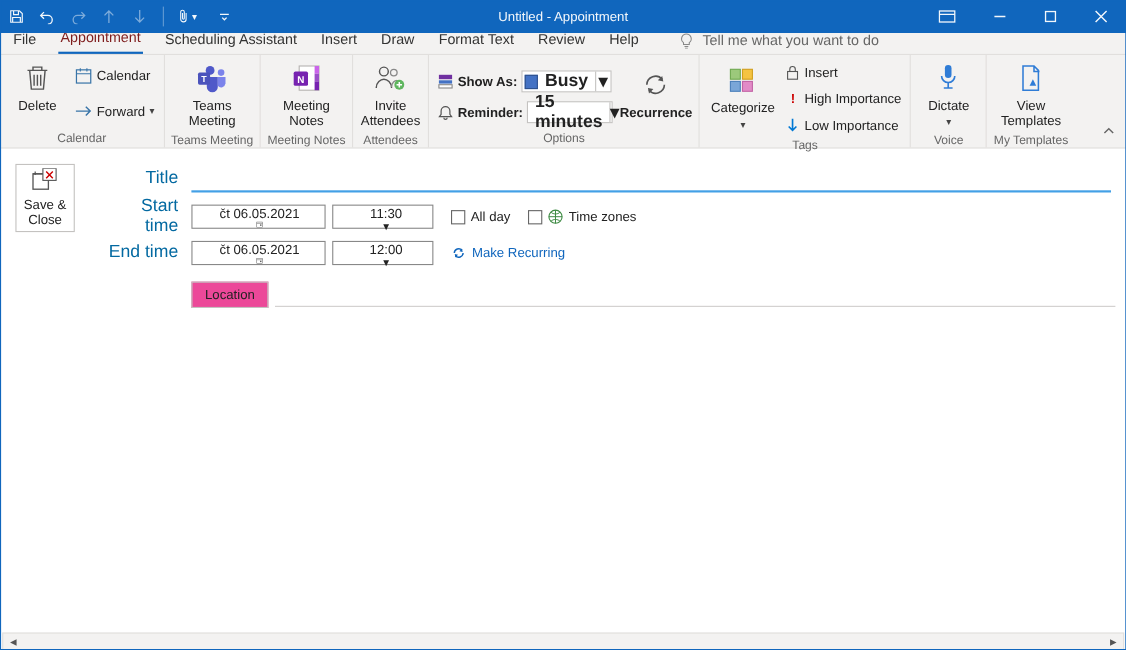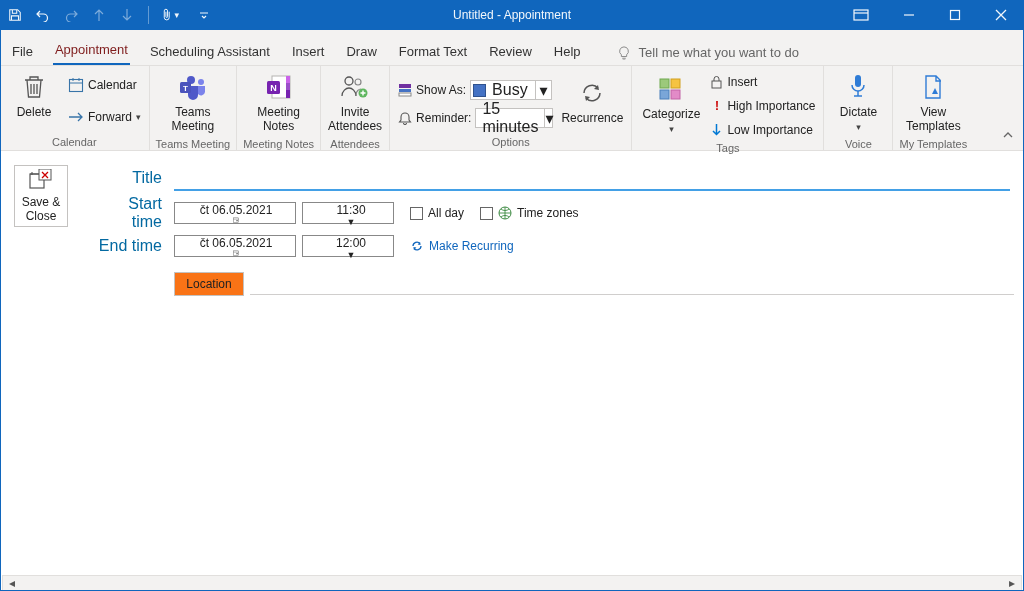--- a/index.html
+++ b/index.html
@@ -12,21 +12,21 @@
   .qat .ticon { width:18px; height:18px; display:flex; align-items:center; justify-content:center; opacity:.95; }
   .qat .ticon.dim { opacity:.45; }
   .qat .sep { width:1px; height:18px; background:rgba(255,255,255,.35); margin:0 2px; }
   .titlebar .wintitle { position:absolute; left:50%; transform:translateX(-50%); font-size:12px; font-weight:400; opacity:.95; }
   .wincontrols { margin-left:auto; display:flex; }
   .wincontrols .wc { width:46px; height:30px; display:flex; align-items:center; justify-content:center; }
   .wincontrols .wc svg { opacity:.95; }
   .wincontrols .wc.wide { width:34px; margin-right:8px; }
 
   
-  .tabs { height:36px; background:#f3f2f1; border-bottom:1px solid #e1dfdd; display:flex; align-items:flex-end; padding-left:10px; gap:18px; }
+  .tabs { height:20px; background:#f3f2f1; border-bottom:1px solid #e1dfdd; display:flex; align-items:flex-end; padding-left:10px; gap:18px; }
   .tab { font-size:13px; color:#333; padding:4px 2px 6px; cursor:default; }
   .tab.active { color:#7f1d1d; border-bottom:2px solid #1066bd; }
   .tellme { display:flex; align-items:center; gap:8px; color:#666; margin-left:16px; font-size:13px; padding-bottom:5px; }
   .tellme svg { color:#666; }
 
   
   .ribbon { height:85px; background:#f3f2f1; border-bottom:1px solid #e1dfdd; display:flex; position:relative; }
   .group { display:flex; flex-direction:column; align-items:center; padding:4px 6px 2px; border-right:1px solid #e1dfdd; }
   .group .gcontent { flex:1; display:flex; align-items:flex-start; gap:4px; }
   .group .glabel { font-size:11px; color:#666; text-align:center; padding-top:2px; }
@@ -55,21 +55,21 @@
   .flabel { width:78px; text-align:right; padding-right:12px; color:#0369a1; font-size:16px; }
   .title-underline { flex:1; border-bottom:2px solid #43a0e6; height:26px; margin-right:4px; }
   .input { border:1px solid #888; background:#fff; height:22px; display:flex; align-items:center;flex-direction:column; }
   .date-input { width:122px; justify-content:space-between; padding:0 4px 0 6px; font-size:12px; }
   .date-input .cal-ic { color:#555; }
   .time-input { width:92px; justify-content:space-between; padding:0 4px 0 10px; margin-left:6px; font-size:12px; }
   .cbx { width:13px; height:13px; border:1px solid #666; background:#fff; }
   .inline-opt { display:flex; align-items:center; gap:5px; margin-left:16px; font-size:12px; color:#222; }
   .link { color:#1066bd; font-size:12px; display:flex; align-items:center; gap:5px; margin-left:16px; }
 
-  .locbtn { width:70px; height:24px; border:1px solid #c4c2c0; background:#f97316; display:flex; align-items:center; justify-content:center; font-size:12px; margin-right:6px; }
+  .locbtn { width:70px; height:24px; border:1px solid #c4c2c0; background:#ec4899; display:flex; align-items:center; justify-content:center; font-size:12px; margin-right:6px; }
   .locline { flex:1; border-bottom:1px solid #d0cecd; height:22px; }
 
   .hscroll { position:absolute; bottom:0; left:2px; right:2px; height:16px; background:#f3f2f1; border:1px solid #e1dfdd; display:flex; align-items:center; justify-content:space-between; padding:0 2px; }
   .hscroll .arr { width:14px; height:12px; display:flex; align-items:center; justify-content:center; color:#555; }
 
   
   .frame { position:absolute; inset:0; border:1px solid #1066bd; pointer-events:none; }
 </style>
 </head>
 <body>
@@ -245,21 +245,21 @@
             </svg>
         </div>
         <div class="blabel" style="white-space:pre">Invite
 Attendees</div>
       </div>
     </div>
     <div class="glabel">Attendees</div>
   </div>
 
   <div class="group" style="min-width:200px;">
-    <div class="gcontent" style="align-items:center;">
+    <div class="gcontent" style="align-items:center;font-weight:bold;">
       <div class="vstack" style="gap:8px; padding-top:4px;">
         <div class="smallbtn">
           <svg width="14" height="14" viewBox="0 0 14 14">
               <rect x="1" y="1" width="12" height="4" fill="#7030a0"></rect>
               <rect x="1" y="6" width="12" height="3" fill="#4472c4"></rect>
               <rect x="1" y="10" width="12" height="3" fill="#fff" stroke="#888"></rect>
             </svg>
           <span>Show As:</span>
           <span class="selbox" style="width:82px;">
             <span class="busy-swatch"></span>

